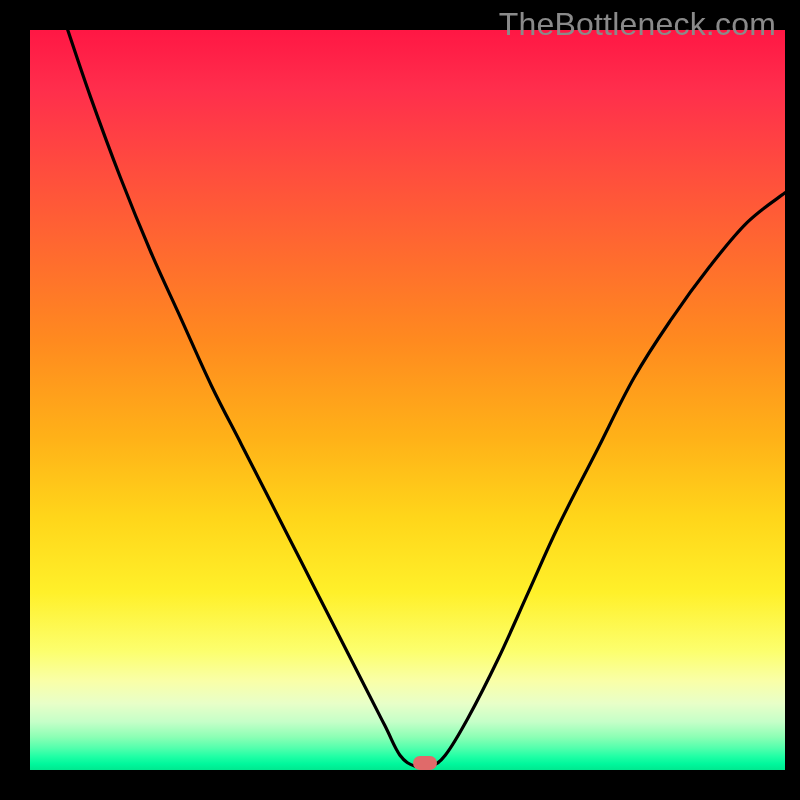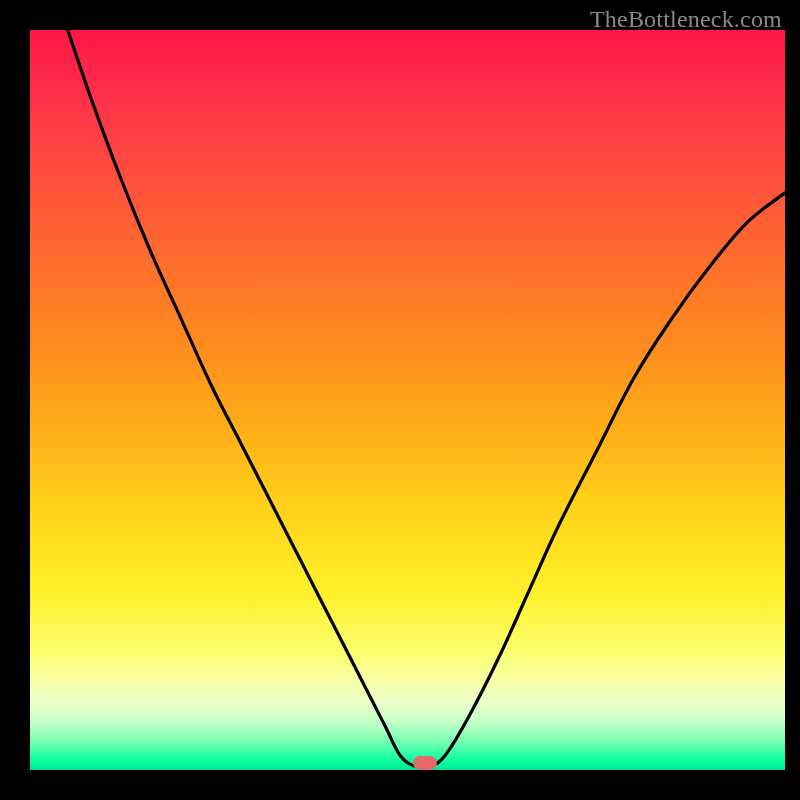--- a/index.html
+++ b/index.html
@@ -12,23 +12,23 @@
   }
   .frame {
     position: relative;
     width: 800px;
     height: 800px;
     background: #000;
   }
   .watermark {
     position: absolute;
     top: 6px;
-    right: 18px;
-    font-family: Liberation Serif, serif;
-    font-size: 24px;
+    right: 24px;
+    font-family: Liberation Sans, sans-serif;
+    font-size: 32px;
     font-weight: 500;
     color: #8a8a8a;
     letter-spacing: 0.2px;
     z-index: 5;
   }
   .plot-area {
     position: absolute;
     left: 30px;
     top: 30px;
     width: 755px;

